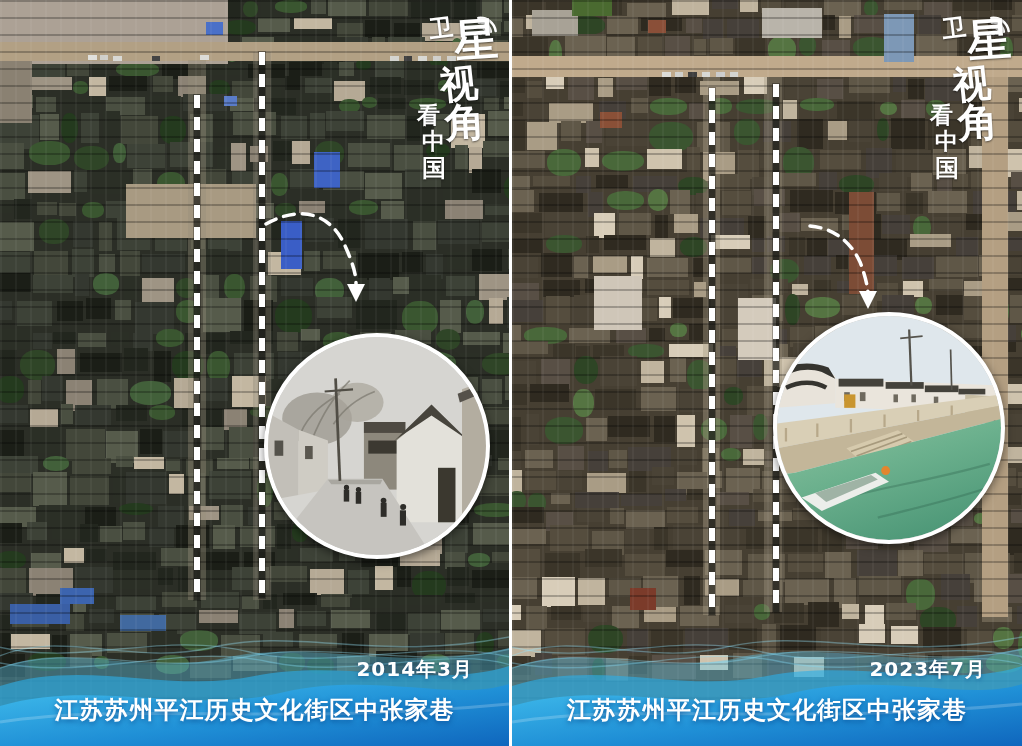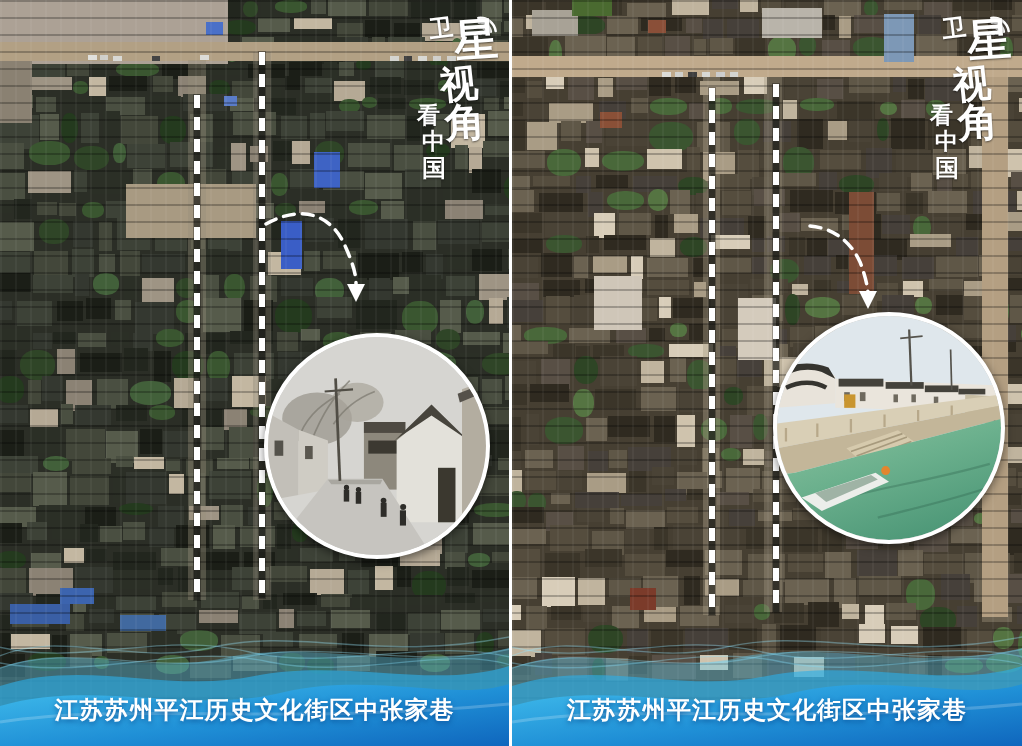--- a/index.html
+++ b/index.html
@@ -621,20 +621,21 @@
         <path d="M-5,52 C70,22 150,58 240,40 C330,20 420,54 515,30"></path>
         <path d="M-5,28 C80,50 160,12 250,34 C340,54 430,18 515,40"></path>
         <path d="M-5,44 C90,64 180,24 270,44 C360,62 450,26 515,48"></path>
       </g>
       <path d="M0,50 C70,24 140,58 225,40 C315,20 405,56 510,30 L510,128 0,128 Z" fill="rgba(96,205,242,0.38)"></path>
       <path d="M0,68 C85,40 170,76 255,58 C345,40 435,72 510,48 L510,128 0,128 Z" fill="rgba(44,174,231,0.62)"></path>
       <path d="M0,88 C95,60 190,98 285,74 C375,54 455,84 510,66 L510,128 0,128 Z" fill="url(#wg0)"></path>
       <path d="M0,104 C130,84 280,108 510,86" stroke="rgba(255,255,255,0.2)" stroke-width="3" fill="none"></path>
     </svg>
 
+    <div class="date">2014年3月</div>
     <div class="caption">江苏苏州平江历史文化街区中张家巷</div>
   </section>
 
   <section class="panel p1">
     <div class="sat" id="sat1">
         <div class="blk" style="left: -4px; top: -0.235773px; width: 34.4514px; height: 16.1725px; background: rgb(59, 53, 41);"></div>
         <div class="blk" style="left: 34.2766px; top: 1.6023px; width: 28.5047px; height: 12.6614px; background: rgb(59, 53, 41);"></div>
         <div class="blk" style="left: 65.882px; top: -1.88684px; width: 12.2083px; height: 11.6224px; background: rgb(74, 67, 54);"></div>
         <div class="blk" style="left: 83.2156px; top: -2.99634px; width: 26.5626px; height: 17.6581px; background: rgb(59, 53, 41);"></div>
         <div class="blk" style="left: 114.736px; top: 2.90487px; width: 39.6586px; height: 13.9535px; background: rgb(107, 98, 81);"></div>
@@ -1255,16 +1256,17 @@
         <path d="M-5,52 C70,22 150,58 240,40 C330,20 420,54 515,30"></path>
         <path d="M-5,28 C80,50 160,12 250,34 C340,54 430,18 515,40"></path>
         <path d="M-5,44 C90,64 180,24 270,44 C360,62 450,26 515,48"></path>
       </g>
       <path d="M0,50 C70,24 140,58 225,40 C315,20 405,56 510,30 L510,128 0,128 Z" fill="rgba(96,205,242,0.38)"></path>
       <path d="M0,68 C85,40 170,76 255,58 C345,40 435,72 510,48 L510,128 0,128 Z" fill="rgba(44,174,231,0.62)"></path>
       <path d="M0,88 C95,60 190,98 285,74 C375,54 455,84 510,66 L510,128 0,128 Z" fill="url(#wg1)"></path>
       <path d="M0,104 C130,84 280,108 510,86" stroke="rgba(255,255,255,0.2)" stroke-width="3" fill="none"></path>
     </svg>
 
+    <div class="date">2023年7月</div>
     <div class="caption">江苏苏州平江历史文化街区中张家巷</div>
   </section>
 
 </div>
 
 </body></html>

